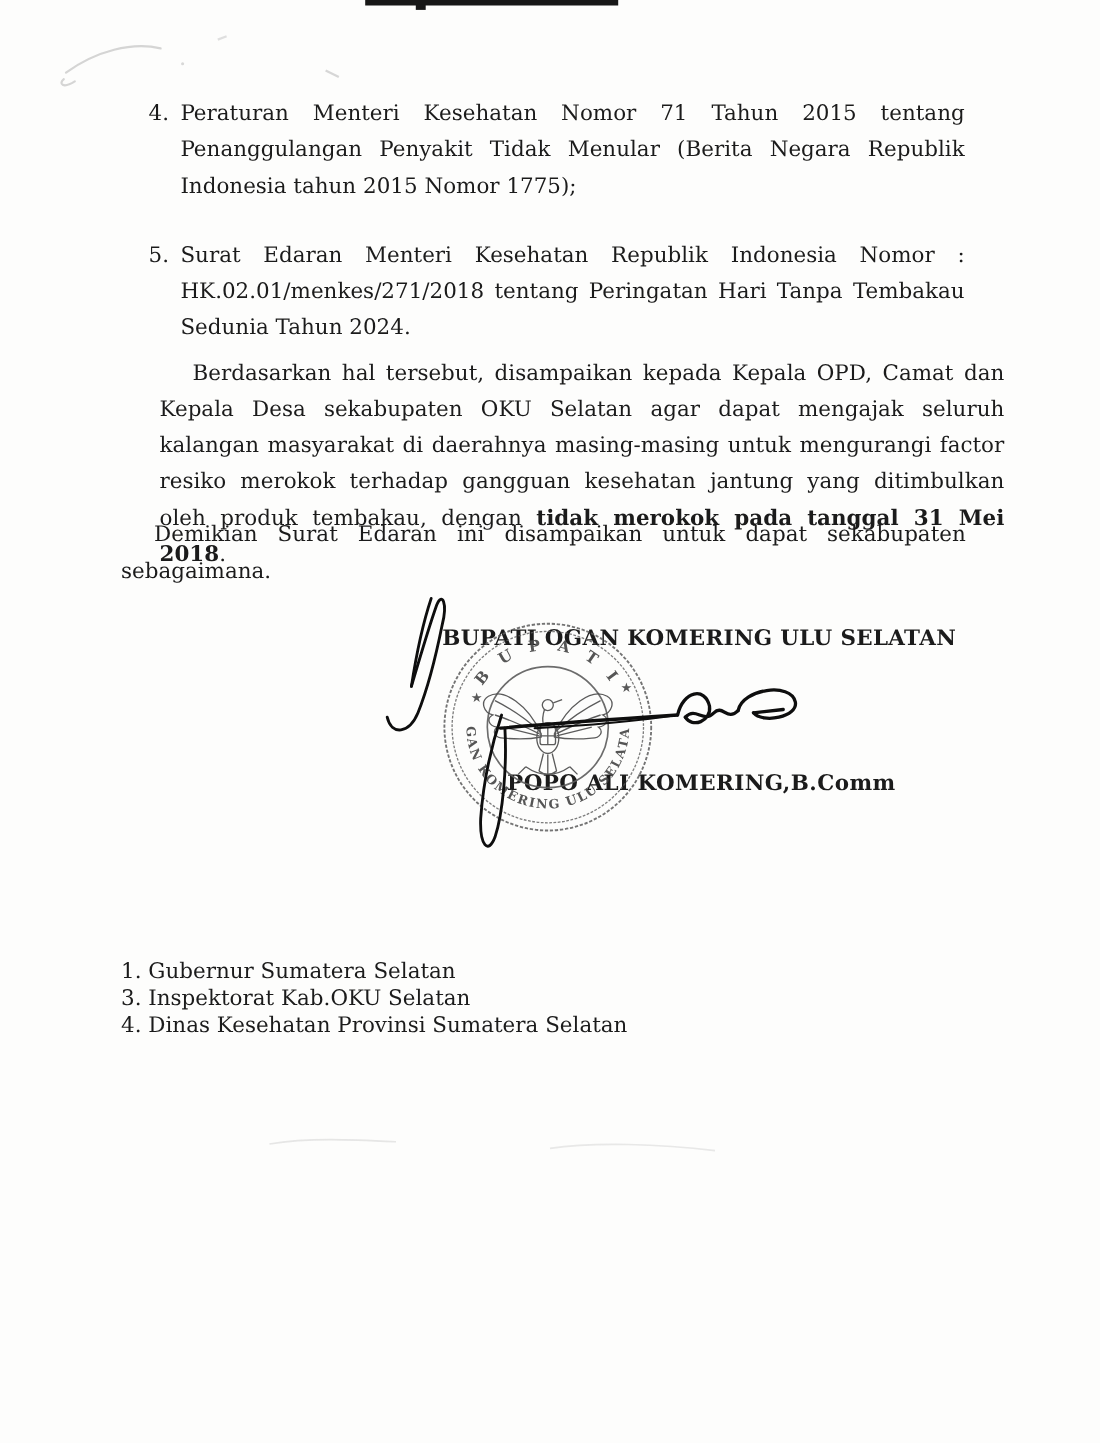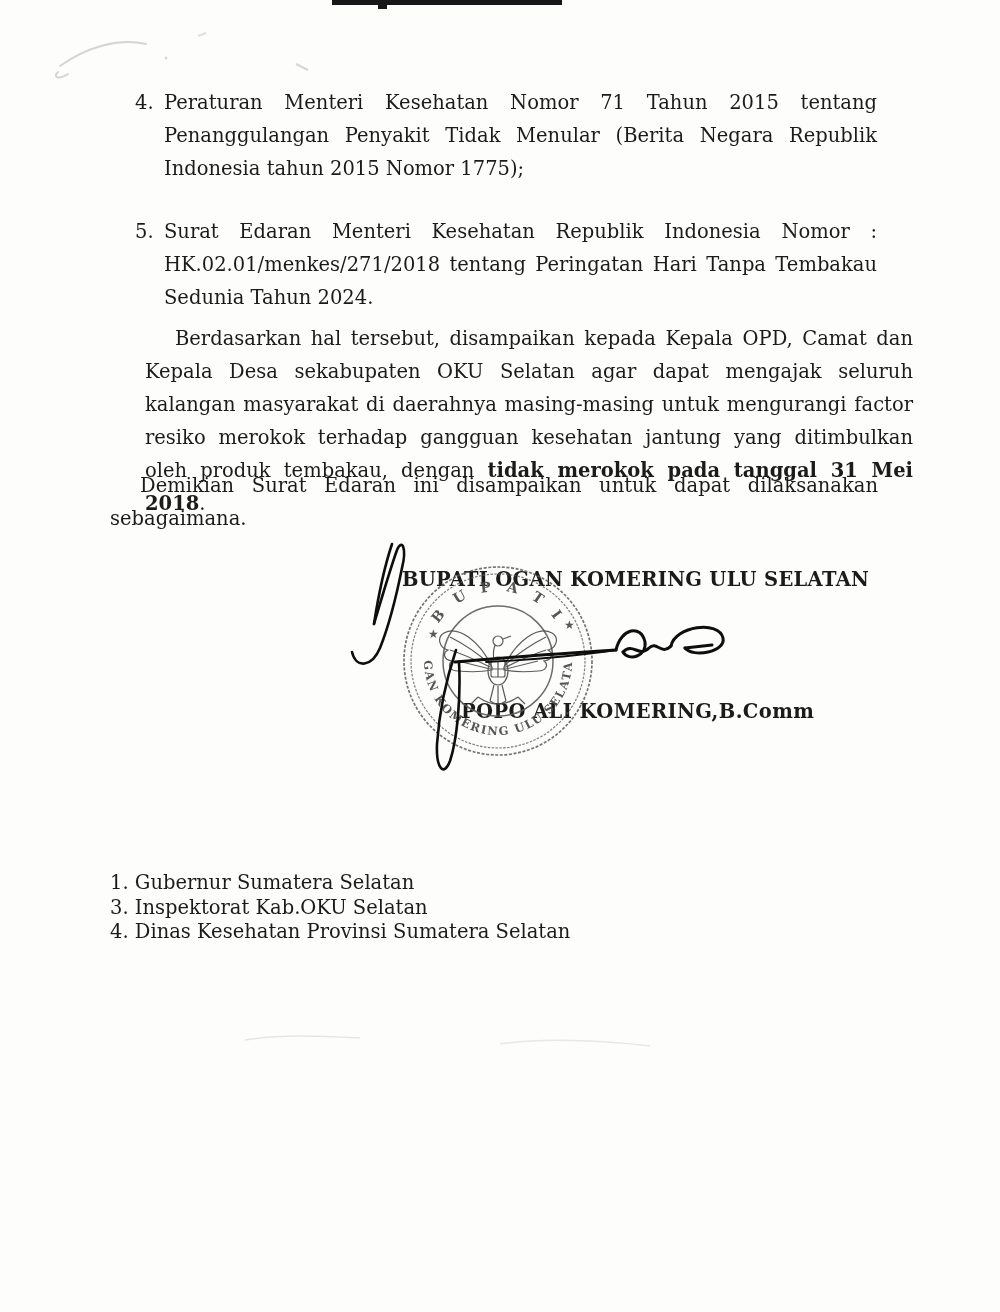--- a/index.html
+++ b/index.html
@@ -62,21 +62,21 @@
       <span class="txt">Peraturan Menteri Kesehatan Nomor 71 Tahun 2015 tentang Penanggulangan Penyakit Tidak Menular (Berita Negara Republik Indonesia tahun 2015 Nomor 1775);</span>
     </div>
     <div class="ref-item">
       <span class="num">5.</span>
       <span class="txt">Surat Edaran Menteri Kesehatan Republik Indonesia Nomor : HK.02.01/menkes/271/2018 tentang Peringatan Hari Tanpa Tembakau Sedunia Tahun 2024.</span>
     </div>
   </div>
 
   <p class="para" id="para1"><span>Berdasarkan hal tersebut, disampaikan kepada Kepala OPD, Camat dan Kepala Desa sekabupaten OKU Selatan agar dapat mengajak seluruh kalangan masyarakat di daerahnya masing-masing untuk mengurangi factor resiko merokok terhadap gangguan kesehatan jantung yang ditimbulkan oleh produk tembakau, dengan </span><span class="bold">tidak merokok pada tanggal 31 Mei 2018</span><span>.</span></p>
 
-  <p class="para" id="para2">Demikian Surat Edaran ini  disampaikan untuk dapat dilaksanakan sebagaimana.</p>
+  <p class="para" id="para2">Demikian Surat Edaran ini  disampaikan untuk dapat sekabupaten sebagaimana.</p>
 
   <div class="sig-title">BUPATI OGAN KOMERING ULU SELATAN</div>
 
   <svg class="seal" viewBox="0 0 216 226">
     <g stroke="#5c5c5c" fill="none">
       <circle cx="106" cy="112" r="94" stroke-width="1.7" stroke-dasharray="3 1.6" opacity="0.85"></circle>
       <circle cx="106" cy="112" r="87" stroke-width="1.2" stroke-dasharray="2.5 1.4" opacity="0.8"></circle>
       <circle cx="106" cy="112" r="55" stroke-width="1.5" opacity="0.9"></circle>
     </g>
 

